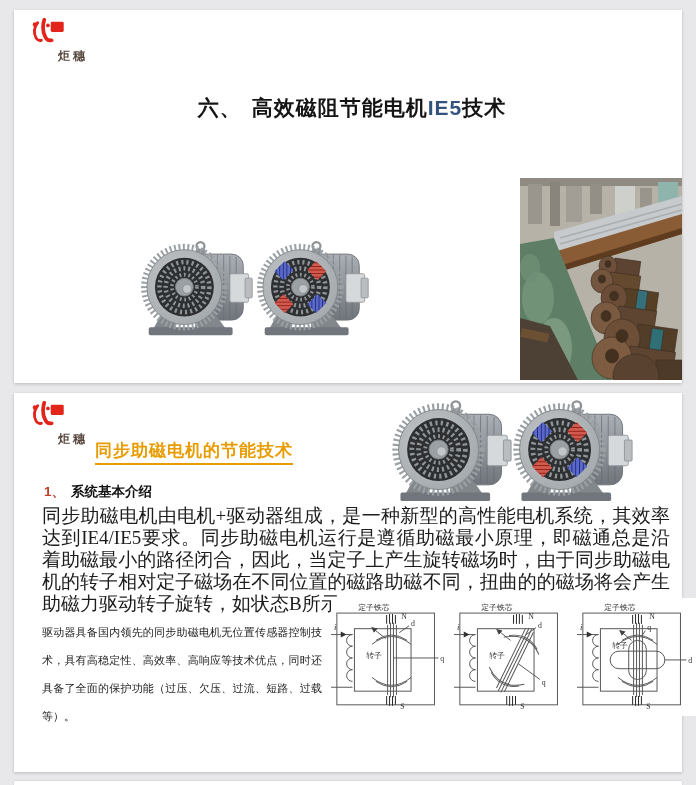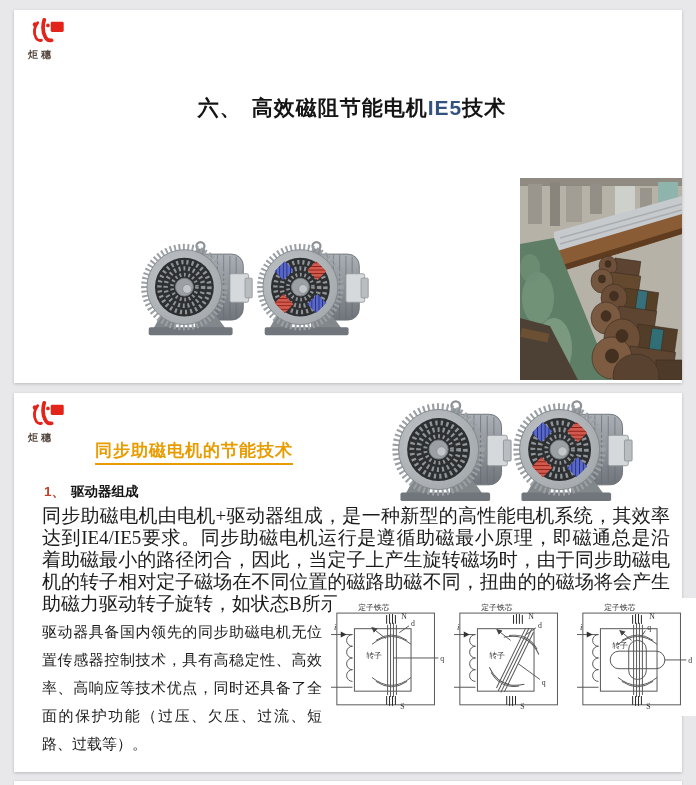--- a/index.html
+++ b/index.html
@@ -4,37 +4,37 @@
 <style>
   html,body{margin:0;padding:0;}
   body{width:696px;height:785px;font-family:"Liberation Sans",sans-serif;}
   .canvas{position:relative;width:696px;height:785px;background:#e8e8ea;overflow:hidden;}
   .slide{position:absolute;left:14px;width:668px;background:#fff;box-shadow:0 1px 3px rgba(0,0,0,.20);}
   .slide1{top:10px;height:373px;}
   .slide2{top:393px;height:379px;}
   .slide3edge{position:absolute;left:14px;width:668px;top:781px;height:4px;background:#fff;box-shadow:0 0 2px rgba(0,0,0,.2);}
   
   .logo{position:absolute;left:14px;top:8px;width:60px;}
-  .logo-name{font-size:10px;font-weight:bold;color:#55463d;letter-spacing:3px;margin-top:0px;}
+  .logo-name{font-size:12px;font-weight:bold;color:#55463d;letter-spacing:3px;margin-top:0px;text-align:right;}
   
   .s1-title{position:absolute;top:84px;left:16px;width:644px;text-align:center;font-weight:700;font-size:21px;color:#141414;letter-spacing:1px;white-space:nowrap;}
   .s1-title .pre{margin-right:10px;}
   .s1-title .hl{color:#33527e;}
   .s1-motors{position:absolute;left:124px;top:228px;display:flex;}
   .s1-motors svg{width:116px;height:100px;}
   .photo{position:absolute;left:506px;top:168px;width:162px;height:202px;}
   
   .s2-title{position:absolute;left:81px;top:46px;font-size:17px;font-weight:700;color:#e89c00;border-bottom:2px solid #e89c00;padding-bottom:1px;letter-spacing:1px;}
   .s2-motors{position:absolute;left:378px;top:4px;display:flex;}
   .s2-motors svg{width:124px;height:107px;margin-left:-3px;}
   .s2-section{position:absolute;left:30px;top:90px;font-size:13.5px;font-weight:700;color:#141414;}
   .s2-section .num{color:#c0402a;margin-right:6px;}
   .s2-para1{position:absolute;left:28px;top:112px;width:628px;font-family:"Liberation Serif",serif;font-size:19px;line-height:22px;color:#1c1c1c;text-align:justify;}
   .s2-bottom{position:absolute;left:28px;top:205px;display:flex;align-items:flex-start;}
-  .s2-para2{width:280px;padding-top:20px;font-family:Liberation Sans, sans-serif;font-size:15px;line-height:28px;color:#1c1c1c;text-align:justify;}
+  .s2-para2{width:280px;padding-top:20px;font-family:Liberation Sans, sans-serif;font-size:11px;line-height:28px;color:#1c1c1c;text-align:justify;}
   .diagrams{display:flex;margin-left:8px;}
   .diagrams svg{width:122px;height:118px;margin-left:1px;background:#fff;}
   .ln{fill:none;stroke:#555;stroke-width:1;}
   .dlab{font-family:"Liberation Serif",serif;font-size:8px;fill:#333;}
   .dlab.ital{font-style:italic;font-size:9px;}
   .defs{position:absolute;width:0;height:0;overflow:hidden;}
 </style>
 </head>
 <body>
 
@@ -198,21 +198,21 @@
     <div class="s2-motors">
       <svg viewBox="0 0 130 112">
           <use href="#motor-plain"></use>
         </svg>
       <svg viewBox="0 0 130 112">
           <use href="#motor-magnet"></use>
         </svg>
     </div>
 
     <div class="s2-section">
-      <span class="num">1、</span><span>驱动器组成</span>
+      <span class="num">1、</span><span>系统基本介绍</span>
     </div>
 
     <div class="s2-para1">同步助磁电机由电机+驱动器组成，是一种新型的高性能电机系统，其效率达到IE4/IE5要求。同步助磁电机运行是遵循助磁最小原理，即磁通总是沿着助磁最小的路径闭合，因此，当定子上产生旋转磁场时，由于同步助磁电机的转子相对定子磁场在不同位置的磁路助磁不同，扭曲的的磁场将会产生助磁力驱动转子旋转，如状态B所示。</div>
 
     <div class="s2-bottom">
       <div class="s2-para2">驱动器具备国内领先的同步助磁电机无位置传感器控制技术，具有高稳定性、高效率、高响应等技术优点，同时还具备了全面的保护功能（过压、欠压、过流、短路、过载等）。</div>
 
       <div class="diagrams">
 
         <svg viewBox="0 0 125 118">

